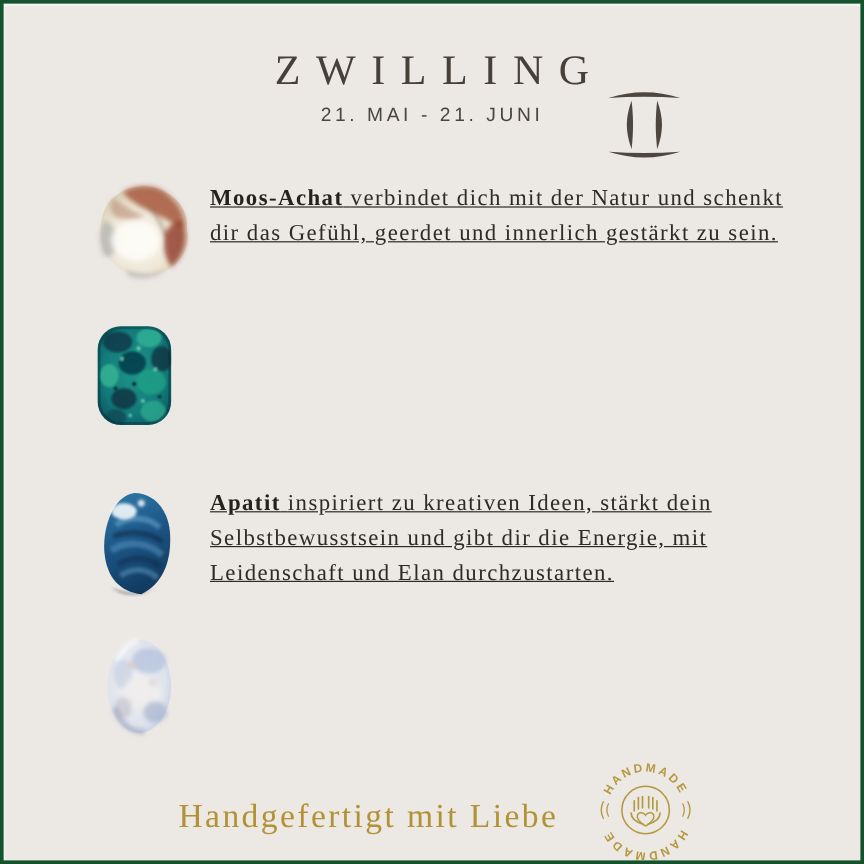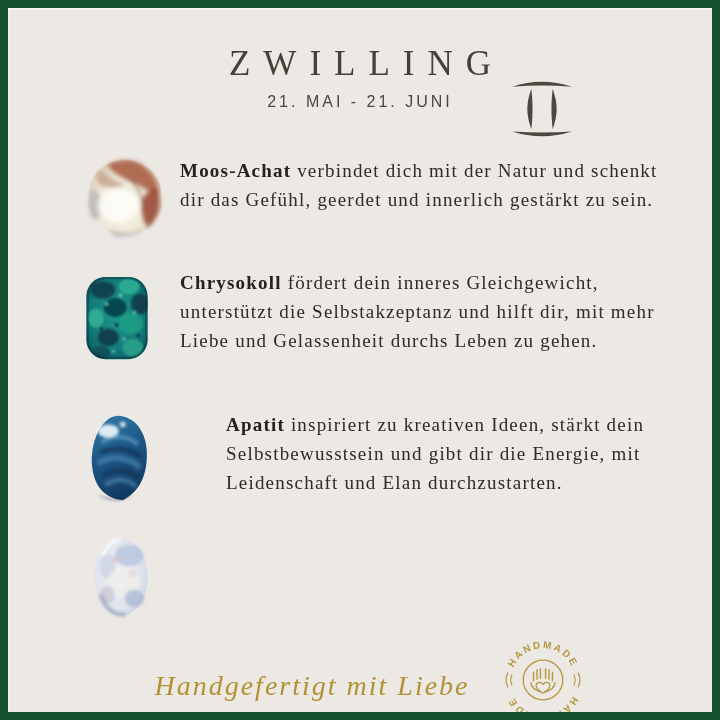--- a/index.html
+++ b/index.html
@@ -1,18 +1,18 @@
 <!DOCTYPE html>
 <html><head>
 <meta charset="utf-8">
 <style>
   html,body { margin:0; padding:0; background:#ffffff; }
   .card {
     position:relative; width:720px; height:720px; box-sizing:border-box;
-    background:#ECE8E4; border:8px solid #14532d; overflow:hidden;
+    background:#ECE8E4; border:3px solid #14532d; overflow:hidden;
     font-family:"Liberation Serif", serif;
   }
   .inner-edge {
     position:absolute; inset:0; pointer-events:none;
     box-shadow: inset 0 2px 0 #f6f4f2, inset 2px 0 0 #f0eeec;
   }
   
   .title {
     position:absolute; top:36px; left:0; width:100%; margin:0;
     text-align:center; font-weight:400; font-size:35px;
@@ -26,31 +26,31 @@
   .zodiac-icon { position:absolute; left:502px; top:68px; width:64px; height:66px; }
   
   .stone { position:absolute; }
   .stone svg { width:100%; height:100%; display:block; }
   #stone1 { left:66px;  top:144px; width:96px; height:92px; }
   #stone2 { left:74px;  top:262px; width:70px; height:96px; }
   #stone3 { left:70px;  top:402px; width:78px; height:96px; }
   #stone4 { left:82px;  top:524px; width:62px; height:90px; }
   .desc {
     position:absolute; left:172px; width:484px; margin:0;
-    font-size:19px; line-height:29px; letter-spacing:1.2px; color:#2d2a27;
+    font-size:19px; line-height:29px; letter-spacing:1.2px; color:#2d2a27;text-decoration:underline;
   }
   #text1 { top:148px; }
   #text2 { top:260px; }
-  #text3 { top:402px;margin-left:46px; }
+  #text3 { top:402px; }
   #text4 { top:534px; }
   .stone-name { font-weight:700; color:#242220; }
   
   .tagline {
     position:absolute; top:662px; left:0; width:608px;
-    text-align:center; font-style:italic; font-size:28px;
+    text-align:center; font-size:28px;
     letter-spacing:2px; color:#B29234;
   }
   .badge { position:absolute; left:492px; top:629px; width:86px; height:86px; }
   .badge svg { width:100%; height:100%; display:block; }
 </style>
 </head>
 <body>
 
 <div class="card">
   <div class="inner-edge"></div>
@@ -127,24 +127,20 @@
         <circle cx="60" cy="44" r="1.6" fill="#6fd3ba"></circle>
           <circle cx="40" cy="58" r="2" fill="#051f2a"></circle>
         <circle cx="22" cy="62" r="1.6" fill="#051f2a"></circle>
           <circle cx="48" cy="74" r="1.8" fill="#6fd3ba"></circle>
         <circle cx="64" cy="70" r="1.6" fill="#051f2a"></circle>
           <circle cx="36" cy="88" r="1.6" fill="#6fd3ba"></circle>
       </g>
       <rect x="6.5" y="4.5" width="67" height="91" rx="21" fill="none" stroke="#06222e" stroke-width="2.5" opacity="0.35"></rect>
     </svg>
   </div>
-  <p class="desc" id="text2">
-    <span class="stone-name">Chrysokoll</span>
-    <span>fördert dein inneres Gleichgewicht, unterstützt die Selbstakzeptanz und hilft dir, mit mehr Liebe und Gelassenheit durchs Leben zu gehen.</span>
-  </p>
 
   <div class="stone" id="stone3">
     <svg viewBox="0 0 80 100">
       <defs>
         <linearGradient id="g3" x1="0" y1="0" x2="0.3" y2="1">
           <stop offset="0%" stop-color="#2f7cab"></stop>
             <stop offset="55%" stop-color="#1c5484"></stop>
             <stop offset="100%" stop-color="#123d63"></stop>
         </linearGradient>
         <filter id="wc3" x="-30%" y="-30%" width="160%" height="160%">

